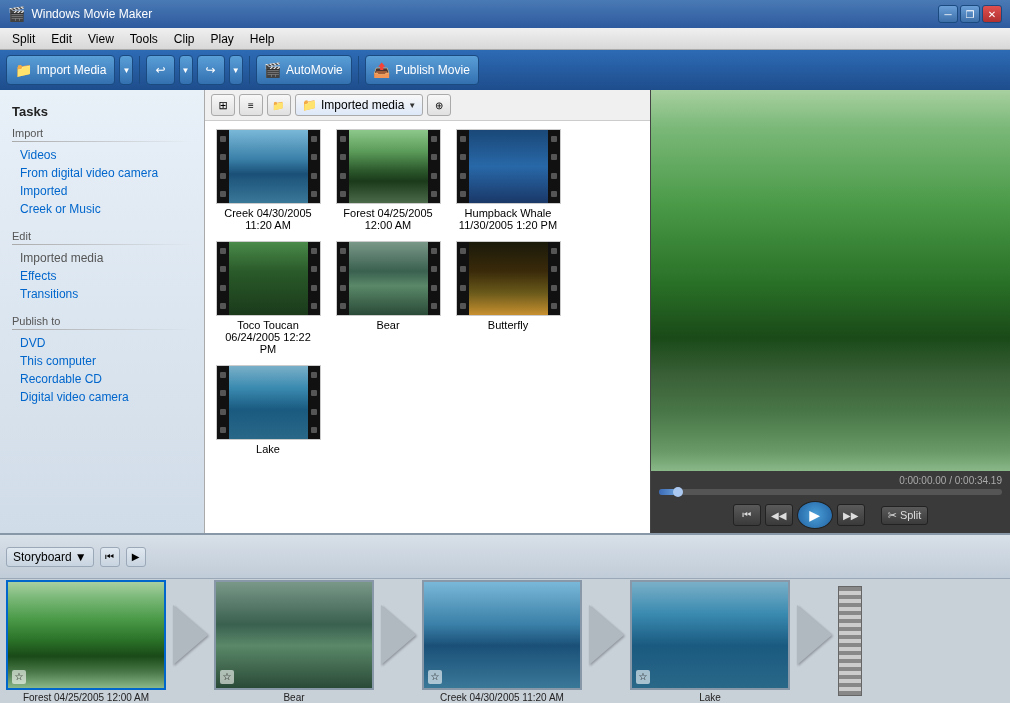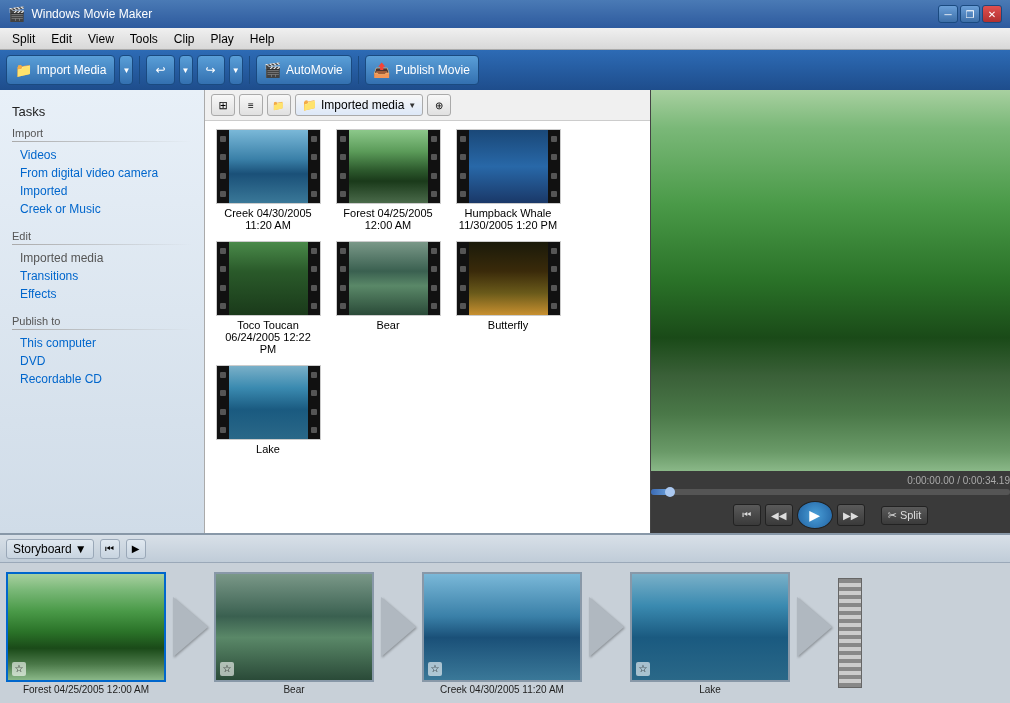--- a/index.html
+++ b/index.html
@@ -230,21 +230,21 @@
       padding: 4px;
       font-size: 11px;
     }
     .preview-video {
       flex: 1;
       background: #000;
       overflow: hidden;
     }
     .preview-controls {
       background: #3a3a3a;
-      padding: 4px 0;
+      padding: 4px 8px;
     }
     .preview-time {
       text-align: right;
       color: #aaa;
       font-size: 10px;
       margin-bottom: 3px;
     }
     .preview-progress {
       height: 6px;
       background: #555;
@@ -303,21 +303,21 @@
 
     
     .storyboard-area {
       height: 170px;
       background: #c8d0d8;
       border-top: 2px solid #8898a8;
       display: flex;
       flex-direction: column;
     }
     .storyboard-toolbar {
-      height: 28px;
+      height: 44px;
       background: linear-gradient(to bottom, #d8e0e8, #c0ccd8);
       border-bottom: 1px solid #9aa8b8;
       display: flex;
       align-items: center;
       padding: 0 6px;
       gap: 6px;
     }
     .storyboard-label-btn {
       display: flex; align-items: center; gap: 3px;
       background: linear-gradient(to bottom, #e0e8f0, #c8d4e0);
@@ -483,42 +483,43 @@
 
   <div class="toolbar-btn">
     <span style="font-size:14px;">📤</span>
     <span>Publish Movie</span>
   </div>
 </div>
 
 <div class="main-layout">
 
   <div class="sidebar">
-    <div style="padding: 6px 12px 4px; font-weight: normal; font-size: 13px; color: #222;">Tasks</div>
+    <div style="padding: 6px 12px 4px; font-weight: bold; font-size: 13px; color: #222;">Tasks</div>
 
     <div class="sidebar-section-title">Import</div>
     <div class="sidebar-section-line"></div>
     <a class="sidebar-link">Videos</a>
     <a class="sidebar-link">From digital video camera</a>
     <a class="sidebar-link">Imported</a>
     <a class="sidebar-link">Creek or Music</a>
 
     <div style="margin-top:8px;"></div>
     <div class="sidebar-section-title">Edit</div>
     <div class="sidebar-section-line"></div>
     <span class="sidebar-static">Imported media</span>
+    <a class="sidebar-link">Effects</a>
     <a class="sidebar-link">Transitions</a>
-    <a class="sidebar-link">Effects</a>
 
     <div style="margin-top:8px;"></div>
     <div class="sidebar-section-title">Publish to</div>
     <div class="sidebar-section-line"></div>
+    <a class="sidebar-link">DVD</a>
     <a class="sidebar-link">This computer</a>
-    <a class="sidebar-link">DVD</a>
     <a class="sidebar-link">Recordable CD</a>
+    <a class="sidebar-link">Digital video camera</a>
   </div>
 
   <div class="content-area">
 
     <div class="content-toolbar">
       <div class="content-tool-btn">⊞</div>
       <div class="content-tool-btn" style="font-size:10px;">≡</div>
       <div class="content-tool-btn" style="font-size:10px; color:#888;">📁</div>
       <div class="dropdown-btn">
         <span style="font-size:12px;">📁</span>

